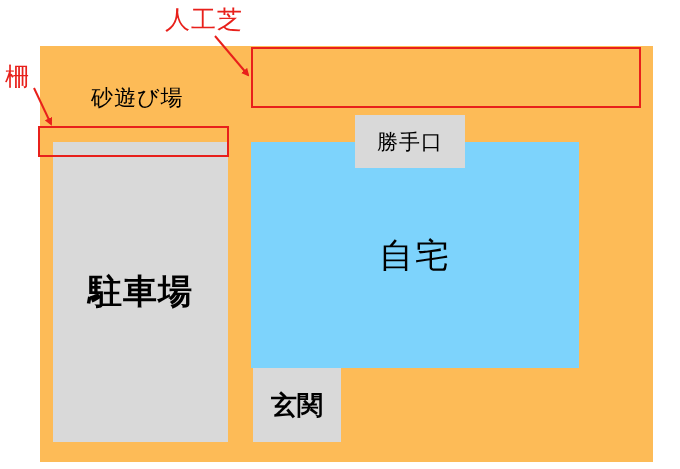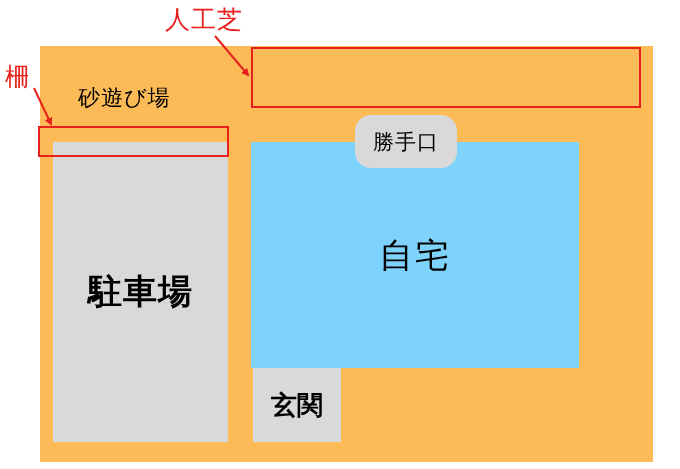--- a/index.html
+++ b/index.html
@@ -9,27 +9,27 @@
     font-family: "DejaVu Sans", "Liberation Sans", sans-serif;
   }
   .abs { position: absolute; }
   .lot { left: 40px; top: 46px; width: 613px; height: 416px; background: #FDBB57; }
   .parking { left: 53px; top: 142px; width: 175px; height: 300px; background: #D9D9D9;
     display: flex; align-items: center; justify-content: center; }
   .parking-label { font-size: 34px; font-weight: bold; color: #000; letter-spacing: 1px; }
   .house { left: 251px; top: 142px; width: 328px; height: 226px; background: #7dd3fc;
     display: flex; align-items: center; justify-content: center; }
   .house-label { font-size: 34px; color: #000; letter-spacing: 2px; margin-top: 2px; }
-  .backdoor { left: 355px; top: 115px; width: 102px; height: 53px; background: #D9D9D9;
-    display: flex; align-items: center; justify-content: center; border-radius: 16px; }
+  .backdoor { left: 355px; top: 115px; width: 110px; height: 53px; background: #D9D9D9;
+    display: flex; align-items: center; justify-content: center; }
   .backdoor-label { font-size: 21px; color: #000; letter-spacing: 1px; }
   .entrance { left: 253px; top: 368px; width: 88px; height: 74px; background: #D9D9D9;
     display: flex; align-items: center; justify-content: center; }
   .entrance-label { font-size: 26px; font-weight: bold; color: #000; }
-  .sandbox-label { left: 78px; top: 83px; font-size: 22px; color: #000; letter-spacing: 1px; }
+  .sandbox-label { left: 91px; top: 83px; font-size: 22px; color: #000; letter-spacing: 1px; }
   .turf-box { left: 251px; top: 47px; width: 386px; height: 57px; border: 2px solid #E8201B; box-sizing: content-box; }
   .fence-box { left: 38px; top: 126px; width: 187px; height: 27px; border: 2px solid #E8201B; box-sizing: content-box; }
   .turf-label { left: 141px; top: 3px; font-size: 25px; color: #E8201B; letter-spacing: 1px; margin-left: 24px; }
   .fence-label { left: 5px; top: 60px; font-size: 25px; color: #E8201B; }
   svg.arrows { position: absolute; left: 0; top: 0; }
 </style>
 </head>
 <body>
 
 <div class="abs lot"></div>

